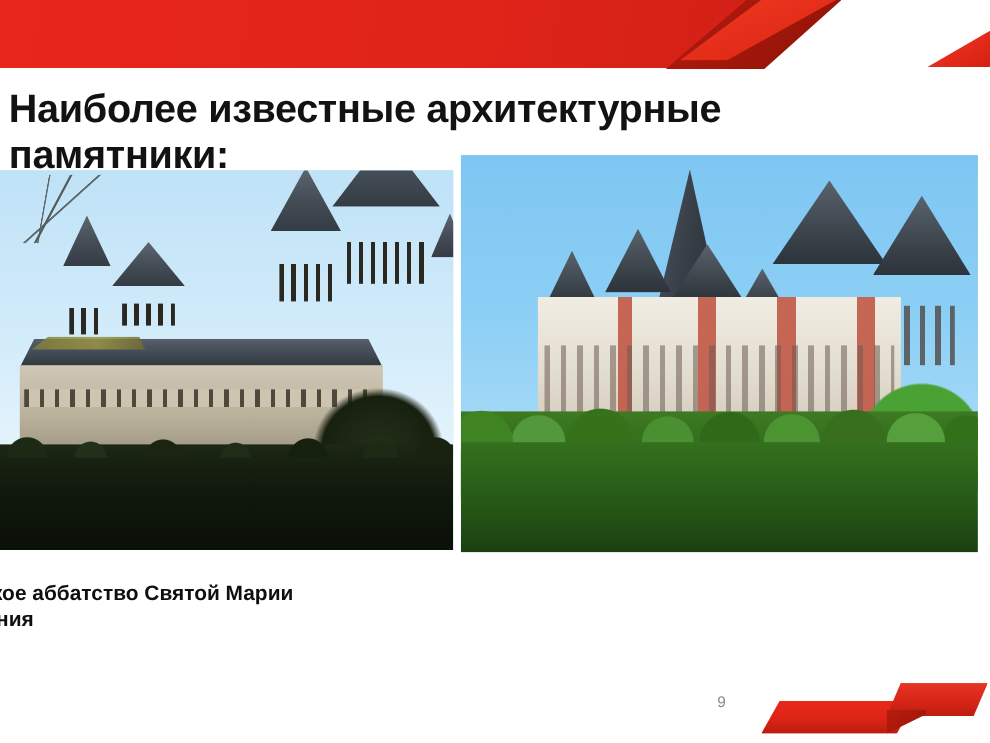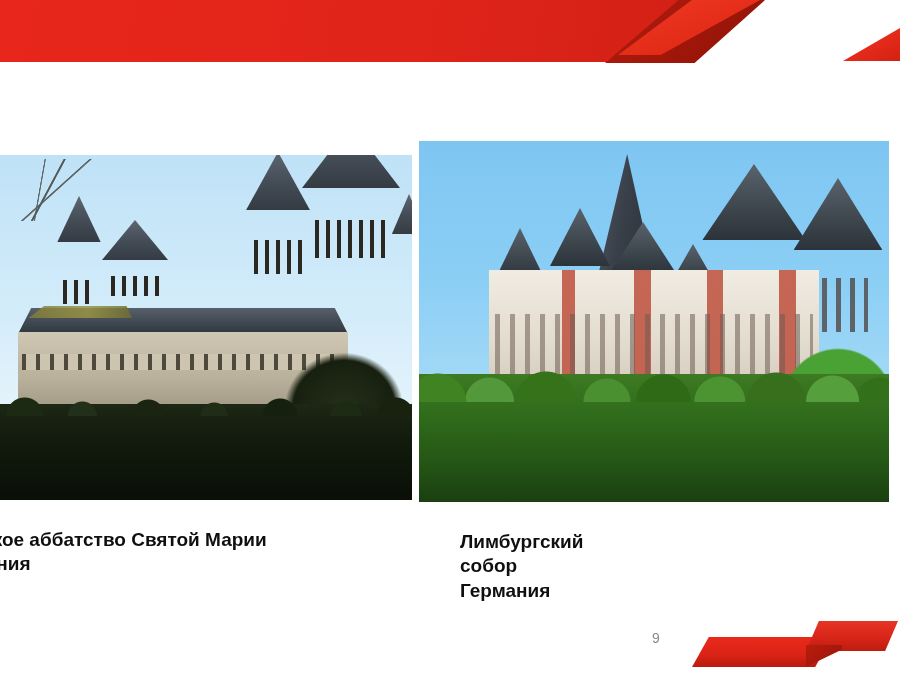--- a/index.html
+++ b/index.html
@@ -234,20 +234,22 @@
 
 <div class="slide">
 
   <div class="header-deco">
     <div class="hdr-main"></div>
     <div class="hdr-dark"></div>
     <div class="hdr-bright"></div>
     <div class="hdr-tip"></div>
   </div>
 
+  <div class="title">Наиболее известные архитектурные
+памятники:</div>
 
   <div class="photo photo-left">
     <div class="sky sky-a"></div>
     <div class="ml-branch"></div>
 
     <div class="tower ml-t1">
       <div class="spire"></div>
       <div class="shaft"></div>
       <div class="wins"></div>
     </div>
@@ -318,23 +320,20 @@
     <div class="lb-redbands"></div>
     <div class="lb-arches"></div>
 
     <div class="lb-tree-left"></div>
     <div class="lb-tree-right"></div>
     <div class="lb-trees"></div>
   </div>
 
   <div class="cap cap-left">хское аббатство Святой Марии
 мания</div>
-  <div class="cap cap-right">Лимбургский
-собор
-Германия</div>
 
   <div class="page-num">9</div>
   <div class="footer-deco">
     <div class="ft-band"></div>
     <div class="ft-band2"></div>
     <div class="ft-fold"></div>
   </div>
 
 </div>
 

